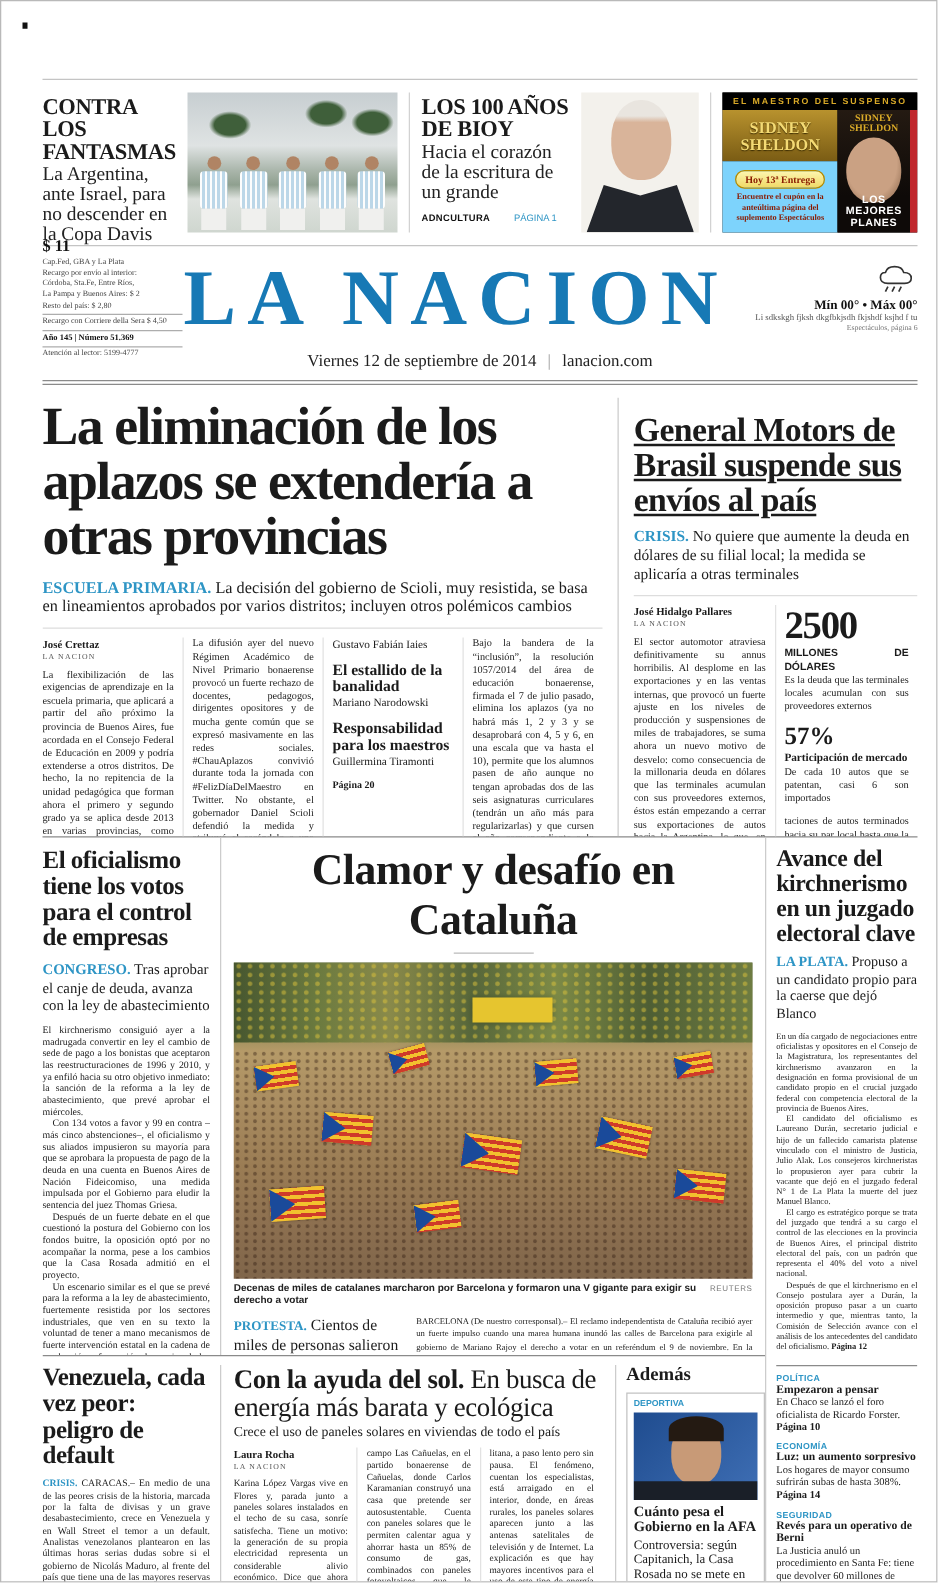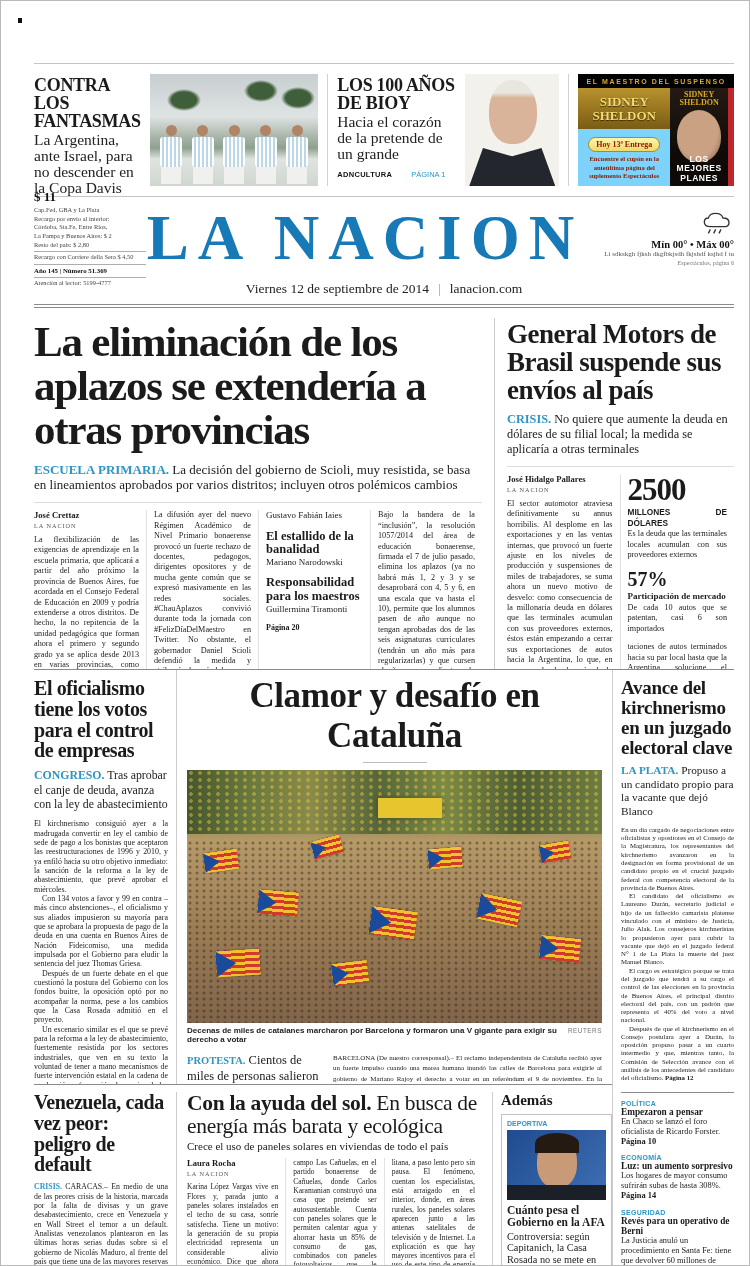--- a/index.html
+++ b/index.html
@@ -89,21 +89,21 @@
   .kicker{font-size:13px;line-height:1.22;margin:0 0 9px;}
   .hrl{border:0;border-top:1px solid #ddd;margin:0 0 7px;}
   .cols4{display:grid;grid-template-columns:repeat(4,1fr);font-size:8.2px;line-height:1.27;}
   .cols4 .c{padding:0 7px;}
   .cols4 .c:first-child{padding-left:0;}
   .cols4 .c + .c{border-left:1px solid #e2e2e2;}
   .op-title{font-weight:700;font-size:12.5px;line-height:1.05;margin-bottom:1px;}
   .op-author{font-size:9px;margin-bottom:8px;}
   .op-page{font-weight:700;font-size:8px;margin-top:4px;}
   .gm{width:240px;border-left:1px solid #ccc;padding-left:12px;}
-  .gm h2{margin:2px 0 8px;font-size:27px;line-height:1.04;letter-spacing:-.5px;font-weight:700;}
+  .gm h2{margin:12px 0 8px;font-size:27px;line-height:1.04;letter-spacing:-.5px;font-weight:700;text-decoration:underline;}
   .gm .kicker{font-size:12.3px;}
   .gm-cols{display:grid;grid-template-columns:1fr 1fr;font-size:8.2px;line-height:1.27;}
   .gm-cols .c{padding:0 7px;}
   .gm-cols .c:first-child{padding-left:0;border-right:1px solid #e2e2e2;}
   .stat{margin-bottom:8px;}
   .stat .v1{font-size:31px;font-weight:700;letter-spacing:-1px;line-height:1;}
   .stat .v2{font-size:20px;font-weight:700;line-height:1;}
   .stat .sl{font-family:"Liberation Sans",sans-serif;font-weight:700;font-size:8.3px;margin:2px 0 1px;}
   .stat .sl.serif{font-family:"Liberation Serif",serif;font-size:9px;}
 
@@ -227,21 +227,21 @@
                 <div class="torso"></div>
                 <div class="shorts"></div>
               </div>
           </div>
         </div>
       </article>
       <div class="vr"></div>
       <article class="teaser t2">
         <div class="teaser-text">
           <h3 class="teaser-title">LOS 100 AÑOS DE BIOY</h3>
-          <p class="teaser-sub">Hacia el corazón de la pretende de un grande</p>
+          <p class="teaser-sub">Hacia el corazón de la escritura de un grande</p>
           <div class="teaser-kicker">
             <span class="sec">ADNCULTURA</span><span class="pg">PÁGINA 1</span>
           </div>
         </div>
         <div class="bioy">
           <div class="b-head"></div>
           <div class="b-suit"></div>
         </div>
       </article>
       <div class="vr"></div>
@@ -420,21 +420,21 @@
             <b class="pref">Página 2</b>
           </p>
         </div>
       </article>
 
       <div class="right-col">
         <article>
           <h3>Avance del kirchnerismo en un juzgado electoral clave</h3>
           <p class="kicker">
             <span class="klabel">LA PLATA.</span>
-            <span>Propuso a un candidato propio para la vacante que dejó Blanco</span>
+            <span>Propuso a un candidato propio para la caerse que dejó Blanco</span>
           </p>
           <div class="avance-body just paras">
               <p>En un día cargado de negociaciones entre oficialistas y opositores en el Consejo de la Magistratura, los representantes del kirchnerismo avanzaron en la designación en forma provisional de un candidato propio en el crucial juzgado federal con competencia electoral de la provincia de Buenos Aires.</p>
               <p>El candidato del oficialismo es Laureano Durán, secretario judicial e hijo de un fallecido camarista platense vinculado con el ministro de Justicia, Julio Alak. Los consejeros kirchneristas lo propusieron ayer para cubrir la vacante que dejó en el juzgado federal N° 1 de La Plata la muerte del juez Manuel Blanco.</p>
               <p>El cargo es estratégico porque se trata del juzgado que tendrá a su cargo el control de las elecciones en la provincia de Buenos Aires, el principal distrito electoral del país, con un padrón que representa el 40% del voto a nivel nacional.</p>
             </div>
           <p class="avance-body just lastp">
             <span>Después de que el kirchnerismo en el Consejo postulara ayer a Durán, la oposición propuso pasar a un cuarto intermedio y que, mientras tanto, la Comisión de Selección avance con el análisis de los antecedentes del candidato del oficialismo.</span>
             <b class="pref">Página 12</b>
           </p>

